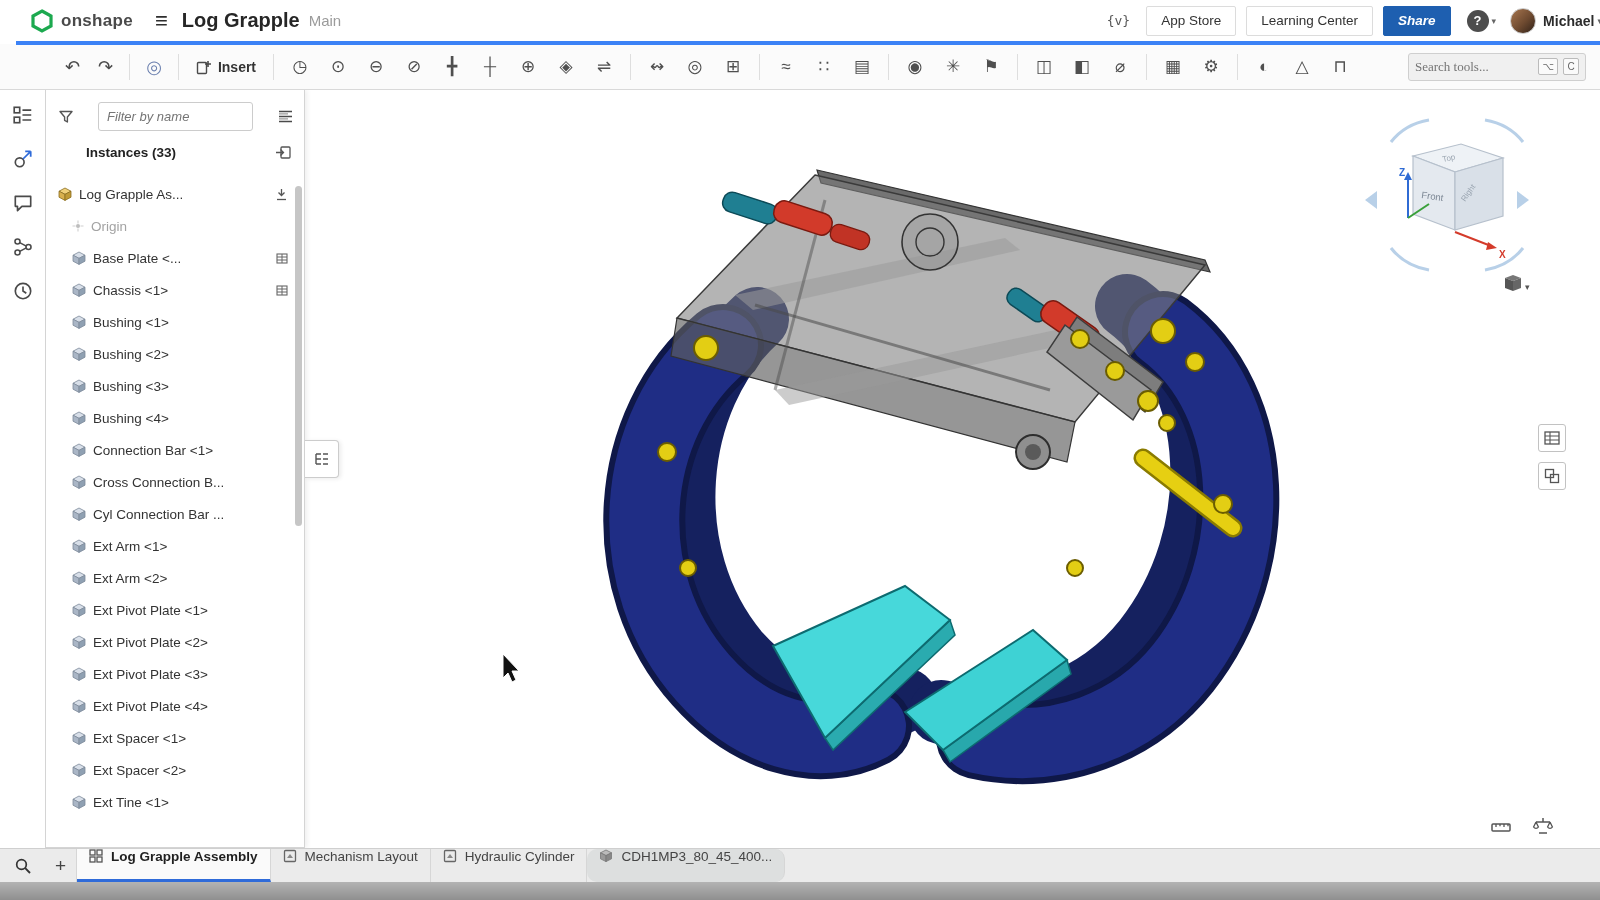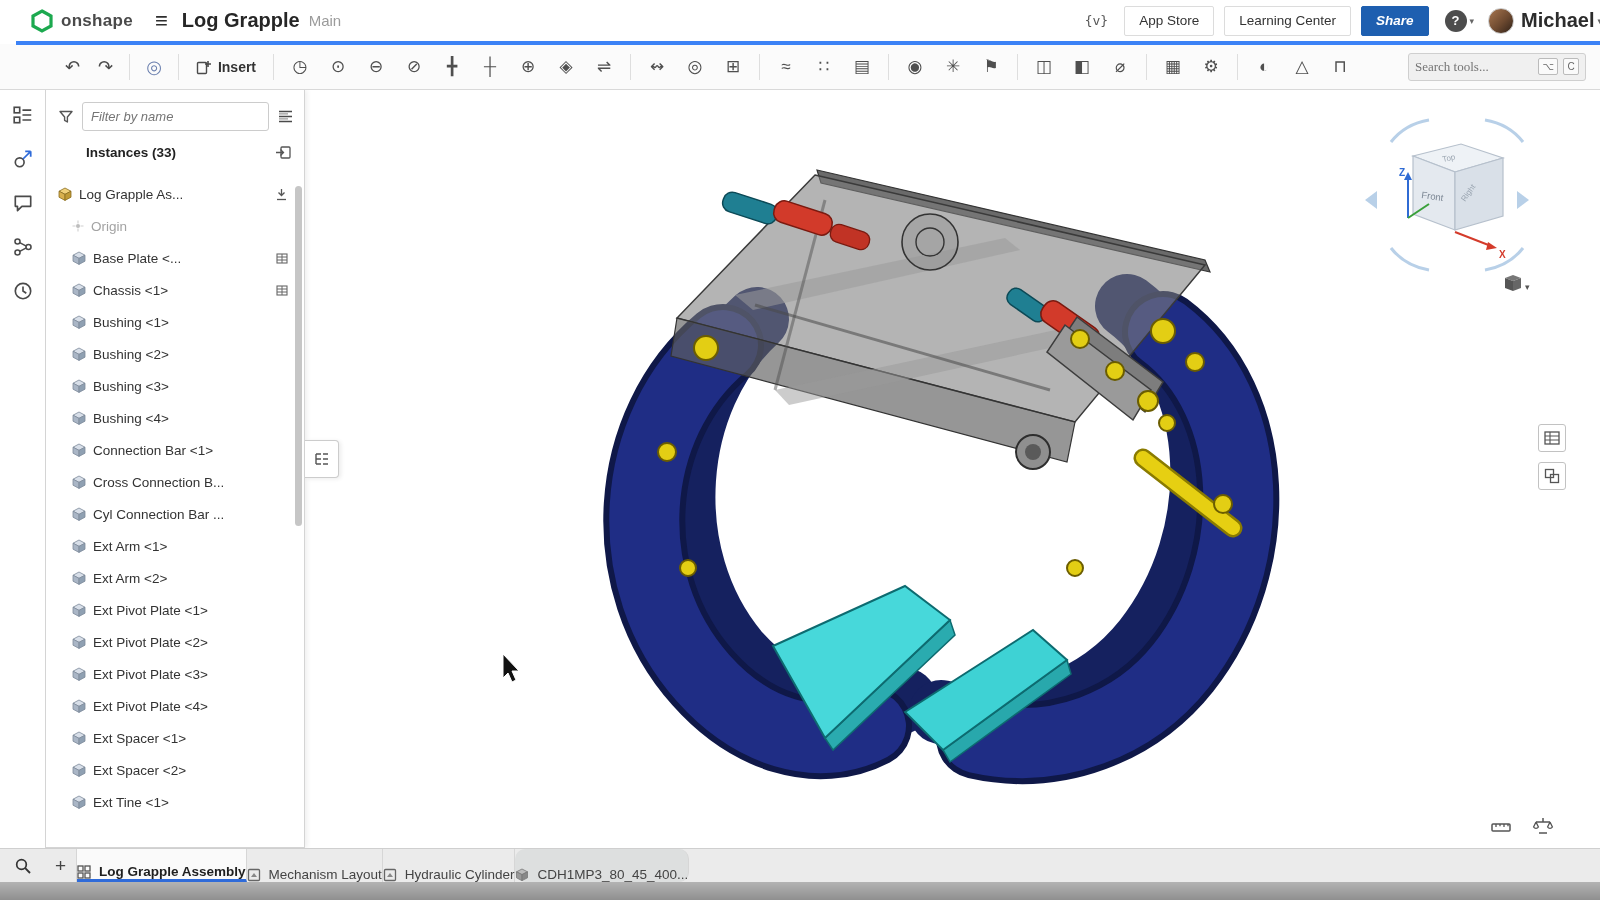--- a/index.html
+++ b/index.html
@@ -18,21 +18,21 @@
   .hdr-btn { height:30px; display:flex; align-items:center; padding:0 14px; background:#fff;
     border:1px solid #dcdcdc; border-radius:2px; font-size:13.5px; color:#333; margin-left:10px; cursor:pointer; }
   .vjson { font-family:"DejaVu Sans Mono", monospace; font-size:13px; color:#555;
     border:none; background:none; padding:0 6px; }
   .share-btn { background:#1e5fb0; border:1px solid #1e5fb0; color:#fff; font-weight:600;font-style:italic; }
   .help-circle { width:22px; height:22px; border-radius:50%; background:#4d4d4d; color:#fff;
     font-size:13px; font-weight:700; display:flex; align-items:center; justify-content:center; margin-left:16px; cursor:pointer; }
   .caret { font-size:9px; color:#666; margin-left:3px; }
   .avatar { width:26px; height:26px; border-radius:50%; margin-left:14px;
     background:linear-gradient(135deg,#a8764f 0%,#6e4a30 55%,#2f2118 100%); border:1px solid #c9c9c9; cursor:pointer; }
-  .user-name { font-size:20px; font-weight:600; color:#2c2c2c; margin-left:7px; cursor:pointer; }
+  .user-name { font-size:14px; font-weight:600; color:#2c2c2c; margin-left:7px; cursor:pointer; }
 
   
   #toolbar { position:absolute; left:0; top:44px; width:1600px; height:46px; background:#fbfbfb;
     border-bottom:1px solid #d9d9d9; display:flex; align-items:center; padding-left:56px; z-index:25; }
   .tb-ic { font-size:18px; color:#4a4a4a; padding:0 9px; cursor:pointer; }
   .tb-sep { width:1px; height:26px; background:#dedede; margin:0 7px; }
   .insert-btn { display:flex; align-items:center; gap:6px; font-size:14px; color:#333;
     padding:4px 10px; border-radius:3px; cursor:pointer;font-weight:bold; }
   .tool { width:38px; text-align:center; font-size:17px; color:#4f4f4f; cursor:pointer; line-height:44px; }
   #toolbar .spacer { flex:1; }
@@ -44,21 +44,21 @@
     background:#fafafa; font-size:10px; color:#666; display:flex; align-items:center; justify-content:center; }
 
   
   #rail { position:absolute; left:0; top:90px; width:45px; bottom:52px; background:#fff; z-index:20;
     display:flex; flex-direction:column; align-items:center; padding-top:14px; gap:22px; }
   .rail-ic { width:22px; height:22px; cursor:pointer; }
 
   
   #panel { position:absolute; left:45px; top:90px; width:260px; bottom:52px; background:#fff;
     border:1px solid #d4d4d4; border-top:none; box-shadow:2px 0 5px rgba(0,0,0,.07); z-index:15; }
-  .filter-row { display:flex; align-items:center; gap:8px; padding:12px 10px 6px 12px; }
+  .filter-row { display:flex; align-items:center; gap:24px; padding:12px 10px 6px 12px; }
   .filter-row input { flex:1; min-width:0; height:29px; border:1px solid #ccc; border-radius:3px;
     padding:0 8px; font-size:13px; color:#444; outline:none; font-family:"Liberation Sans", sans-serif; font-style:italic; }
   .instances-row { display:flex; align-items:center; justify-content:space-between; padding:8px 12px 4px 12px; }
   .instances-label { font-size:13.5px; font-weight:700; color:#222;padding-left:28px; }
   .tree { position:absolute; left:0; right:6px; top:88px; bottom:0; overflow:hidden; }
   .tr { height:32px; display:flex; align-items:center; gap:7px; padding-left:26px; font-size:13.5px;
     color:#333; cursor:pointer; white-space:nowrap; }
   .tr.root { padding-left:12px; }
   .tr.muted { color:#a3a3a3; }
   .tl { overflow:hidden; text-overflow:ellipsis; }
@@ -82,21 +82,21 @@
   .br-ic { position:absolute; bottom:60px; z-index:18; cursor:pointer; }
   #measure { right:88px; }
   #massprops { right:46px; }
 
   
   #tabbar { position:absolute; left:0; bottom:18px; height:34px; width:1600px; background:#ebebeb;
     border-top:1px solid #cfcfcf; display:flex; align-items:stretch; z-index:30; }
   .tabmgr { width:45px; display:flex; align-items:center; justify-content:center; cursor:pointer; }
   .addtab { width:32px; display:flex; align-items:center; justify-content:center; font-size:19px;
     color:#444; cursor:pointer; border-right:1px solid #d6d6d6; }
-  .tab { display:flex; align-items:flex-end; gap:8px; padding:0 0; font-size:13.5px; color:#444;
+  .tab { display:flex; align-items:flex-start; gap:8px; padding:0 12px; font-size:13.5px; color:#444;
     border-right:1px solid #d6d6d6; cursor:pointer; max-width:260px; white-space:nowrap; }
   .tab.active { background:#fafafa; color:#1f1f1f; font-weight:600; border-bottom:3px solid #2f6bd9; }
   .tab.shaded { background:#dddfdf;border-radius:10px; }
   #bottomstrip { position:absolute; left:0; bottom:0; width:1600px; height:18px;
     background:linear-gradient(#b3b3b3,#8f8f8f); z-index:30; }
 </style>
 </head>
 <body>
 
 <div id="header">

